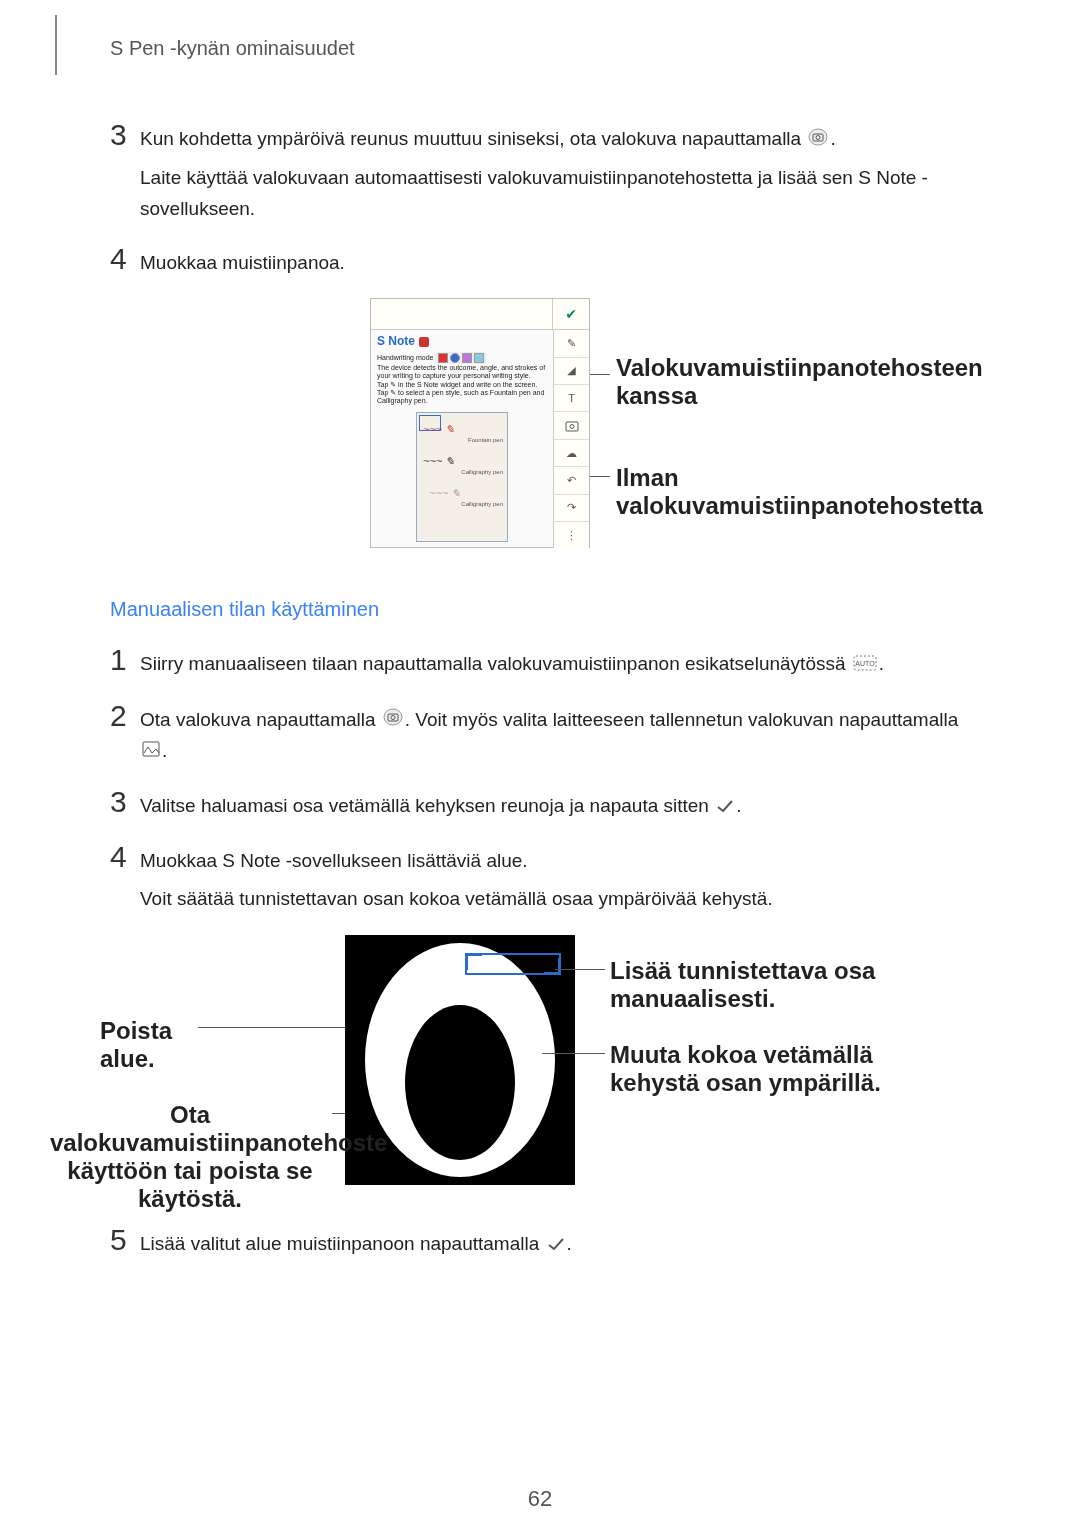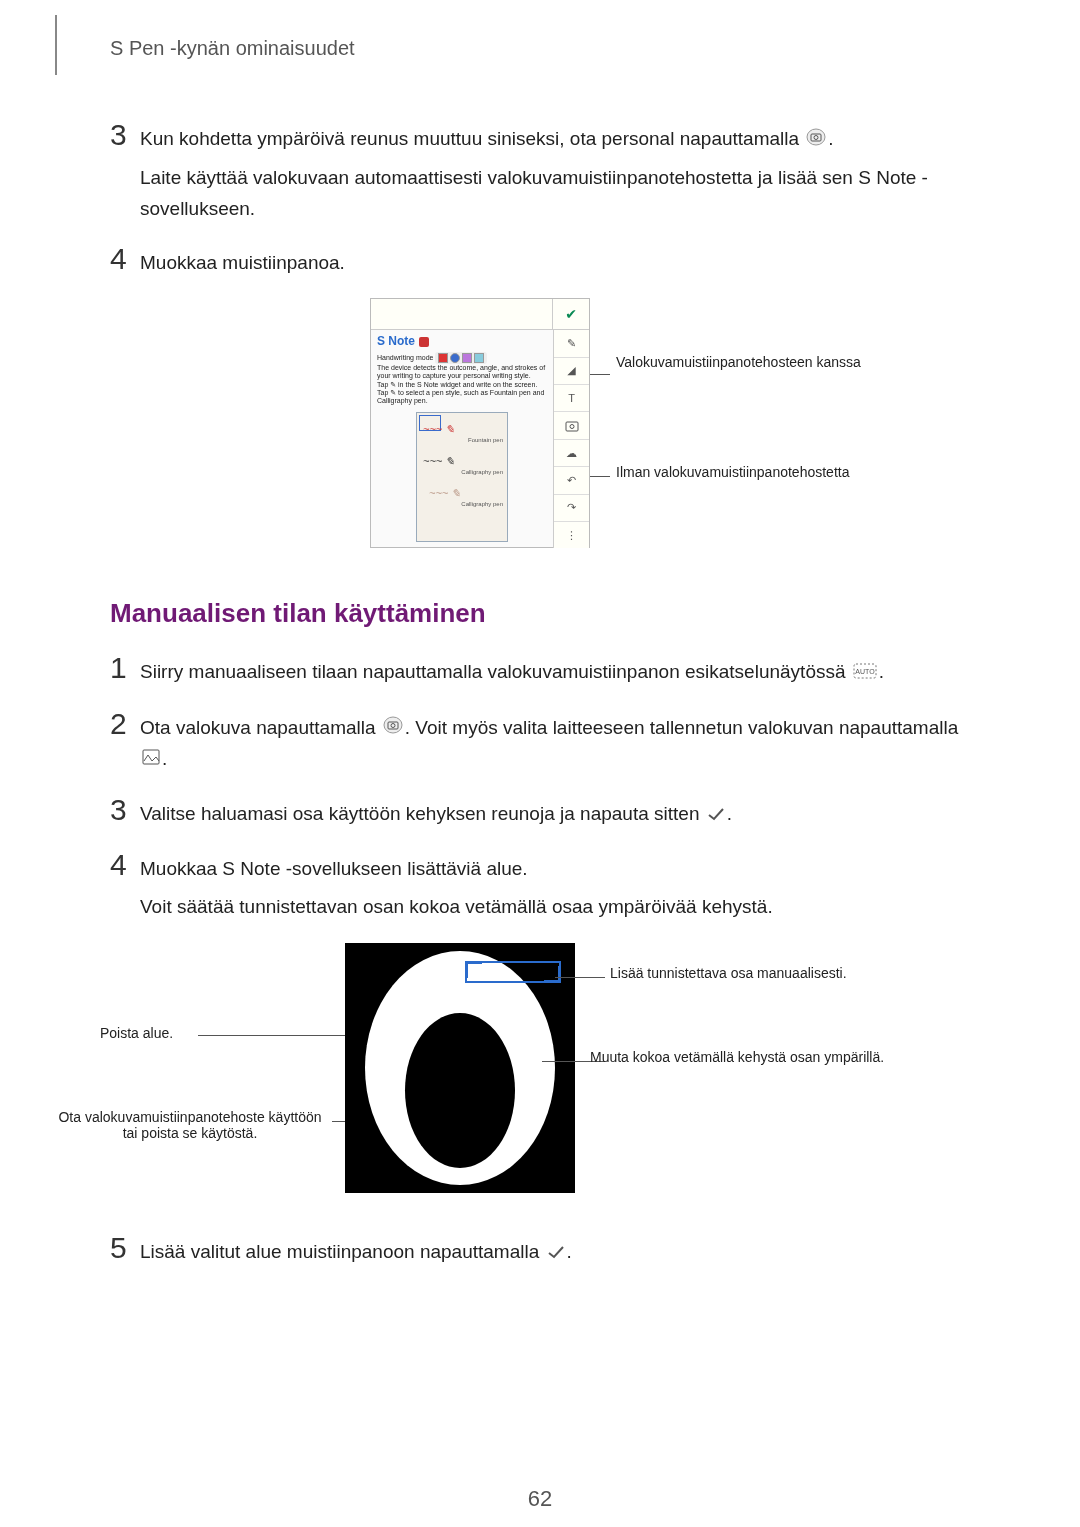--- a/index.html
+++ b/index.html
@@ -49,23 +49,23 @@
     font-size: 19px;
     line-height: 1.6;
     padding-top: 4px;
   }
   .inline-icon {
     display: inline-block;
     vertical-align: middle;
     margin: 0 2px;
   }
   .h2 {
-    font-size: 26px;
-    font-weight: bold;
-    color: #701a75;
+    font-size: 20px;
+    font-weight: normal;
+    color: #3b82f6;
     margin-top: 40px;
     margin-bottom: 24px;
   }
 
   
   .fig1-wrap {
     position: relative;
     height: 260px;
     margin: 10px 0 20px 0;
   }
@@ -184,21 +184,22 @@
     border: 1px solid #3a6bcc;
   }
 
   .label-line {
     position: absolute;
     height: 1px;
     background: #555;
   }
   .label-text {
     position: absolute;
-    font-size: 14px;
+    font-size: 24px;
+    font-weight: bold;
   }
 
   
   .fig2-wrap {
     position: relative;
     height: 280px;
     margin: 10px 0;
   }
   .fig2 {
     position: absolute;
@@ -251,21 +252,21 @@
 <body>
 
 <div class="page">
   <div class="vbar"></div>
 
   <div class="header">S Pen -kynän ominaisuudet</div>
 
   <div class="step">
     <div class="num">3</div>
     <div class="step-body">
-      <span>Kun kohdetta ympäröivä reunus muuttuu siniseksi, ota personal napauttamalla </span>
+      <span>Kun kohdetta ympäröivä reunus muuttuu siniseksi, ota valokuva napauttamalla </span>
       <span class="inline-icon">
         <svg width="20" height="18">
             <ellipse cx="10" cy="9" rx="9" ry="8" fill="#eee" stroke="#999"></ellipse>
             <rect x="5" y="6" width="10" height="7" rx="1" fill="none" stroke="#555"></rect>
             <circle cx="10" cy="9.5" r="2" fill="none" stroke="#555"></circle>
           </svg>
       </span><span>.</span>
       <div style="height:8px"></div>
       <span>Laite käyttää valokuvaan automaattisesti valokuvamuistiinpanotehostetta ja lisää sen S Note -sovellukseen.</span>
     </div>
@@ -365,21 +366,21 @@
             <rect x="1" y="1" width="16" height="14" rx="1" fill="none" stroke="#555"></rect>
             <polyline points="2,12 6,6 10,12 14,8 17,12" fill="none" stroke="#555"></polyline>
           </svg>
       </span><span>.</span>
     </div>
   </div>
 
   <div class="step">
     <div class="num">3</div>
     <div class="step-body">
-      <span>Valitse haluamasi osa käyttöön kehyksen reunoja ja napauta sitten </span>
+      <span>Valitse haluamasi osa vetämällä kehyksen reunoja ja napauta sitten </span>
       <span class="inline-icon">
         <svg width="18" height="14">
             <polyline points="2,8 7,12 16,2" fill="none" stroke="#555" stroke-width="2"></polyline>
           </svg>
       </span><span>.</span>
     </div>
   </div>
 
   <div class="step">
     <div class="num">4</div>
@@ -397,21 +398,21 @@
       <div class="blue-box">
         <div class="blue-corner bc-tl"></div>
         <div class="blue-corner bc-br"></div>
       </div>
     </div>
 
     <div class="label-line" style="left:445px; top:34px; width:50px;"></div>
     <div class="label-text" style="left:500px; top:22px; width:280px;">Lisää tunnistettava osa manuaalisesti.</div>
 
     <div class="label-line" style="left:432px; top:118px; width:63px;"></div>
-    <div class="label-text" style="left:480px; top:106px; width:300px;">Muuta kokoa vetämällä kehystä osan ympärillä.</div>
+    <div class="label-text" style="left:500px; top:106px; width:300px;">Muuta kokoa vetämällä kehystä osan ympärillä.</div>
 
     <div class="label-line" style="left:88px; top:92px; width:147px;"></div>
     <div class="label-text" style="left:-10px; top:82px; width:95px; text-align:left;">Poista alue.</div>
 
     <div class="label-line" style="left:222px; top:178px; width:13px;"></div>
     <div class="label-text" style="left:-60px; top:166px; width:280px; text-align:center;">Ota valokuvamuistiinpanotehoste käyttöön tai poista se käytöstä.</div>
   </div>
 
   <div class="step">
     <div class="num">5</div>

